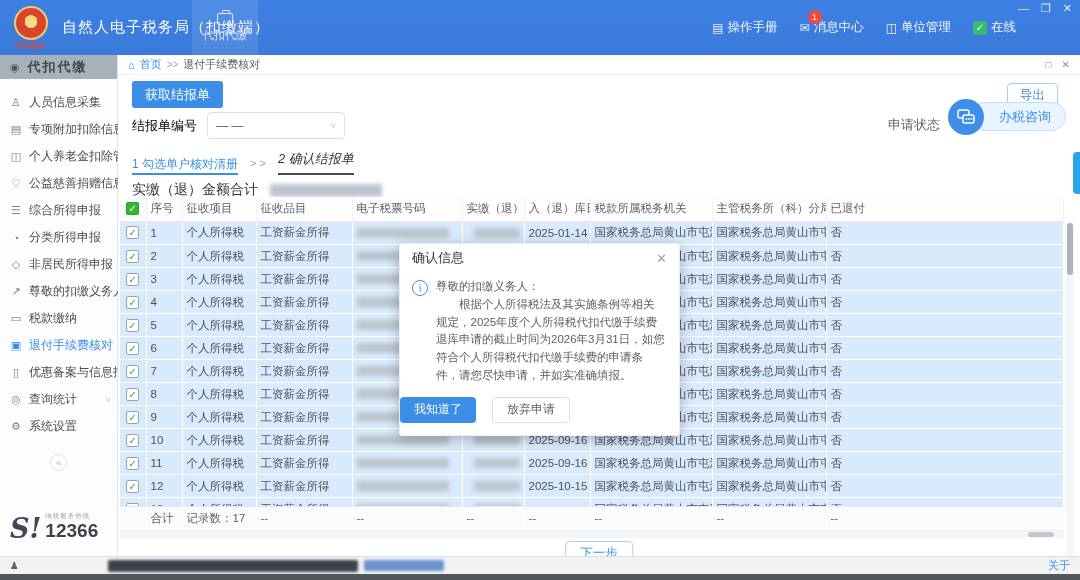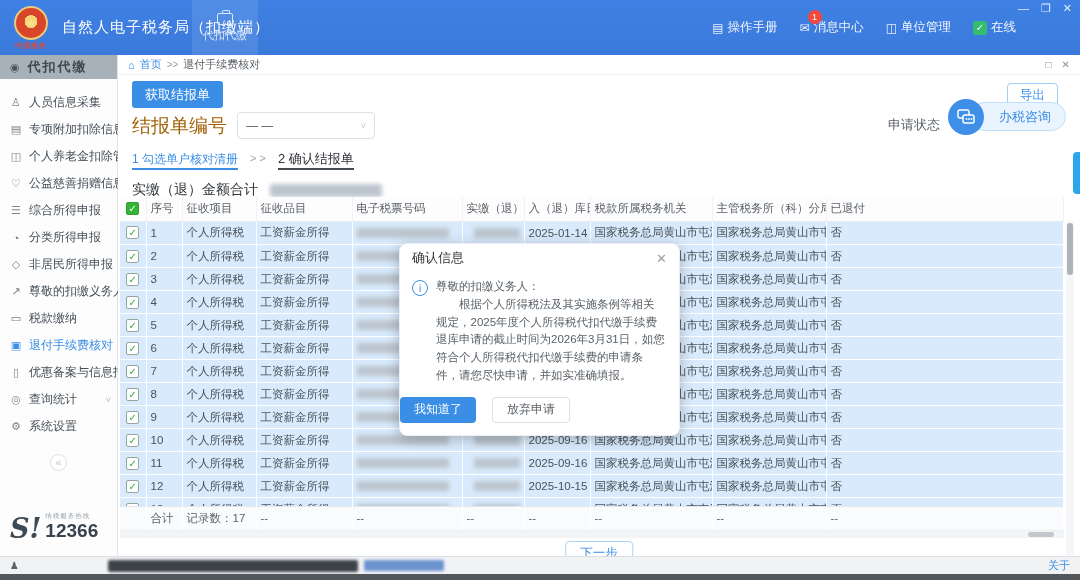--- a/index.html
+++ b/index.html
@@ -51,33 +51,33 @@
   .crumb-home { color:#3a8ee6; font-size:11px; cursor:pointer; }
   .crumb-link { color:#3a8ee6; cursor:pointer; }
   .crumb-sep { color:#9aa2aa; font-size:10px; }
   .crumb-cur { color:#5a6268; }
   .mini-controls { margin-left:auto; color:#8a9098; font-size:10px; display:flex; gap:10px; }
   .btn-fetch { position:absolute; left:14px; top:26px; height:27px; padding:0 13px; background:#3a8ee6; color:#fff; font-size:13px;
                border:none; border-radius:3px; cursor:pointer; }
   .btn-export { position:absolute; right:22px; top:28px; height:25px; padding:0 12px; background:#fff; color:#3a8ee6; font-size:12.5px;
                 border:1px solid #9ecdf8; border-radius:4px; cursor:pointer; }
   .form-row { position:absolute; left:14px; top:57px; display:flex; align-items:center; gap:10px; }
-  .form-label { font-size:19px; color:#a16207; }
+  .form-label { font-size:13px; color:#000000; }
   .select { width:138px; height:27px; border:1px solid #dcdfe6; border-radius:4px; display:flex; align-items:center; padding:0 8px;
             font-size:12px; color:#606266; cursor:pointer; }
   .select .chev { margin-left:auto; color:#c0c4cc; font-size:9px; }
   .apply-status { position:absolute; right:140px; top:61px; font-size:13px; color:#5a6268; }
   .consult { position:absolute; right:14px; top:47px; height:29px; border:1px solid #bfdffc; background:#eaf4fe; color:#3a8ee6;
              font-size:13px; border-radius:16px; display:flex; align-items:center; padding:0 14px 0 28px; cursor:pointer; }
   .consult-circle { position:absolute; right:96px; top:44px; width:36px; height:36px; border-radius:50%; background:#3f8fe8;
                     display:flex; align-items:center; justify-content:center; cursor:pointer; }
   .steps { position:absolute; left:14px; top:95px; display:flex; align-items:flex-end; gap:12px; }
   .step1 { color:#3a8ee6; font-size:12px; border-bottom:2px solid #3a8ee6; cursor:pointer; }
   .step-sep { color:#9aa2aa; font-size:11px; padding-bottom:6px; }
-  .step2 { color:#2f3338; font-size:13px; border-bottom:2px solid #474c52; cursor:pointer; }
+  .step2 { color:#2f3338; font-size:13px; padding-bottom:5px; border-bottom:2px solid #474c52; cursor:pointer;font-style:italic; }
   .summary { position:absolute; left:14px; top:126px; display:flex; align-items:center; gap:12px; font-size:14px; color:#303438; }
 
   .redact { background:#bcc5cf; border-radius:2px; filter:blur(2px); }
   .redact.dark { background:#3c4248; filter:blur(1.5px); }
   .redact.blue { background:#6d93cf; filter:blur(1.5px); }
 
   
   .table-wrap { position:absolute; left:2px; right:16px; top:142px; }
   table { width:100%; border-collapse:collapse; table-layout:fixed; }
   thead th { height:24px; font-size:11.5px; font-weight:normal; color:#5a6268; text-align:left; background:#fdfdfe;
@@ -96,21 +96,21 @@
             font-size:11.5px; color:#5a6268; padding:0 4px; white-space:nowrap; }
   .vscroll { position:absolute; right:-10px; top:24px; width:8px; height:426px; background:#f5f6f8; border-radius:4px; }
   .vscroll .thumb { position:absolute; top:2px; left:1px; width:6px; height:52px; background:#aeb3ba; border-radius:3px; cursor:pointer; }
   .hscroll { position:relative; height:7px; background:#f3f4f6; }
   .hscroll .thumb { position:absolute; right:10px; top:1px; width:26px; height:5px; background:#c3c7cd; border-radius:3px; cursor:pointer; }
 
   .btn-next { position:absolute; left:50%; transform:translateX(-50%); top:486px; height:25px; padding:0 14px; background:#fff;
               color:#3a8ee6; font-size:12.5px; border:1px solid #a8d3f7; border-radius:4px; cursor:pointer; }
 
   
-  .modal { position:absolute; left:399px; top:243px; width:281px; background:#fff; border:1px solid #ebeef5; border-radius:8px;
+  .modal { position:absolute; left:399px; top:243px; width:281px; background:#fff; border:1px solid #ebeef5; border-radius:3px;
            box-shadow:0 3px 14px rgba(0,0,0,.25); z-index:50; }
   .modal-head { height:28px; display:flex; align-items:center; padding:0 12px; }
   .modal-title { font-size:13px; color:#303133; }
   .modal-close { margin-left:auto; color:#9aa0a8; font-size:13px; cursor:pointer; }
   .modal-body { display:flex; padding:6px 14px 4px 12px; gap:8px; }
   .info-icon { flex:none; width:16px; height:16px; border:1.5px solid #3a8ee6; border-radius:50%; color:#3a8ee6; font-size:10px;
                display:flex; align-items:center; justify-content:center; margin-top:2px; }
   .modal-text { font-size:11.5px; color:#5a6268; line-height:1.55; }
   .modal-text .para { text-indent:2em; }
   .modal-btns { display:flex; justify-content:flex-start; gap:16px; padding:8px 0 12px; }

